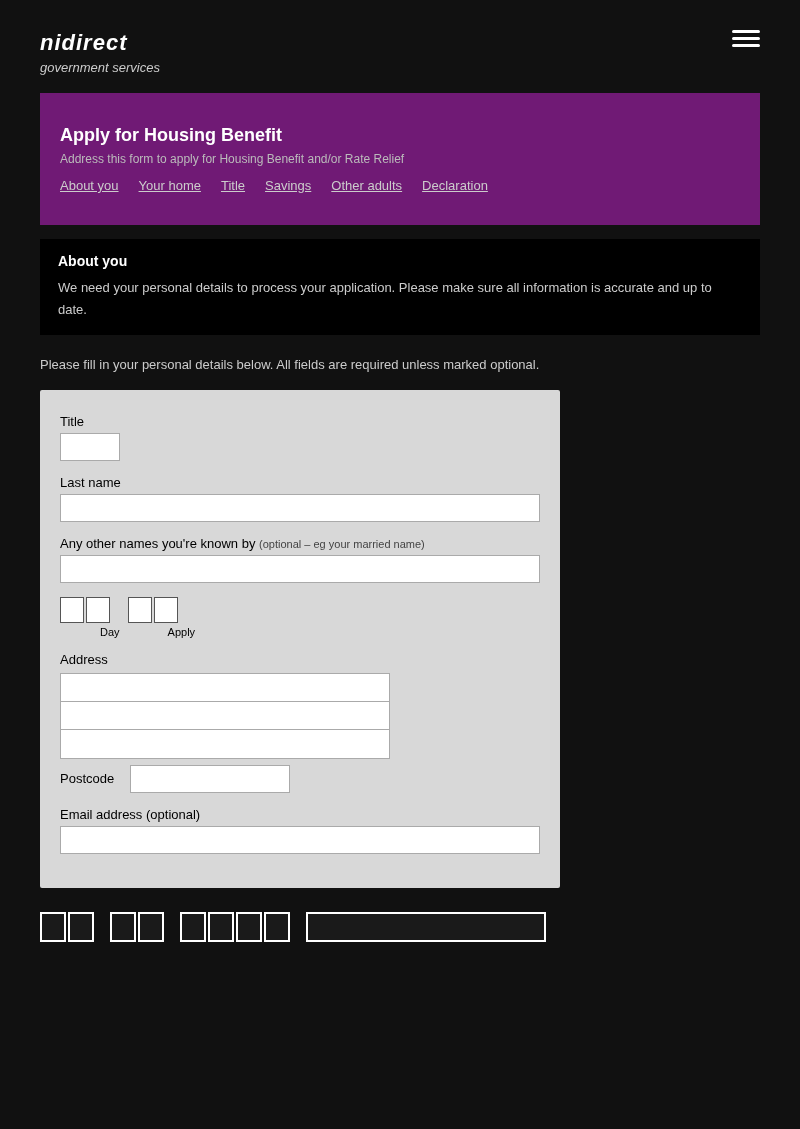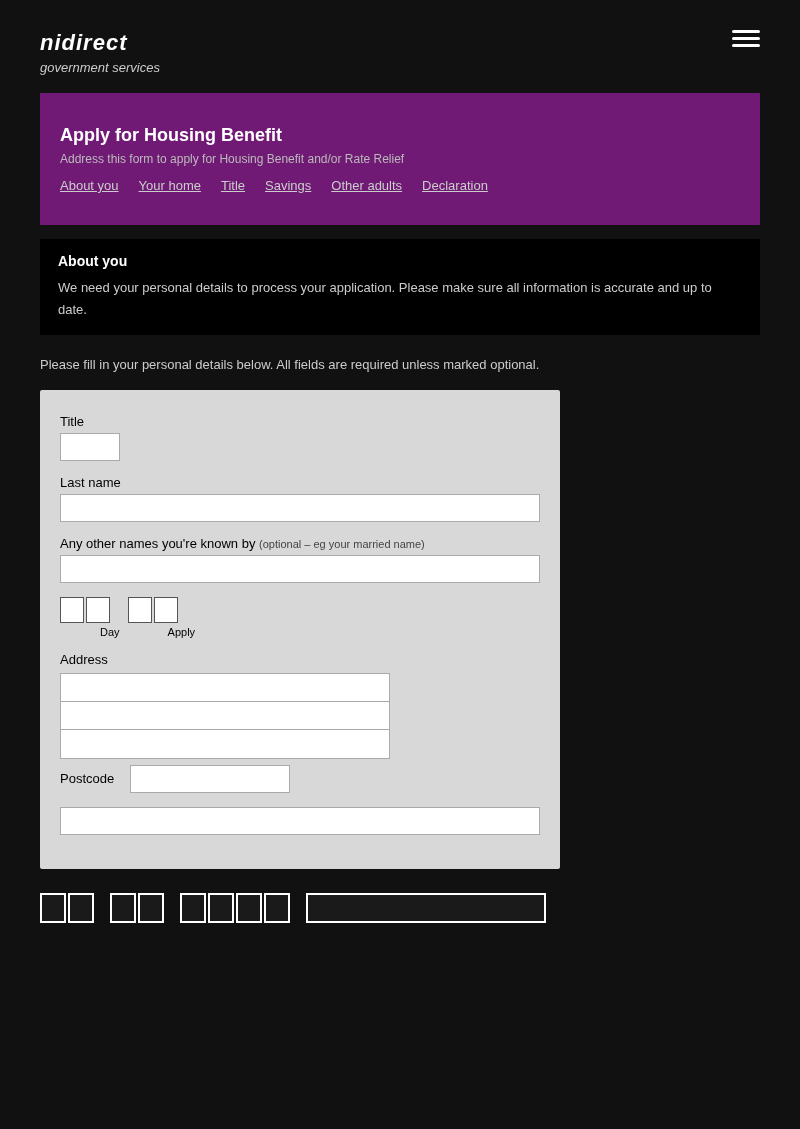--- a/index.html
+++ b/index.html
@@ -450,20 +450,21 @@
         <input class="address-line-input" type="text" style="">
       </div>
       <div class="postcode-row">
         <span class="postcode-label">Postcode</span>
         <input class="postcode-input" type="text" style="">
       </div>
     </div>
 
     <div class="form-row">
       <div class="form-group">
+        <label class="form-label">Email address (optional)</label>
         <input class="form-input input-email" type="email" style="">
       </div>
     </div>
 
   </div>
 
   <div class="bottom-dob-row">
 
     <div class="bottom-dob-boxes">
       <input class="bottom-dob-box" type="text" maxlength="1" style="">

